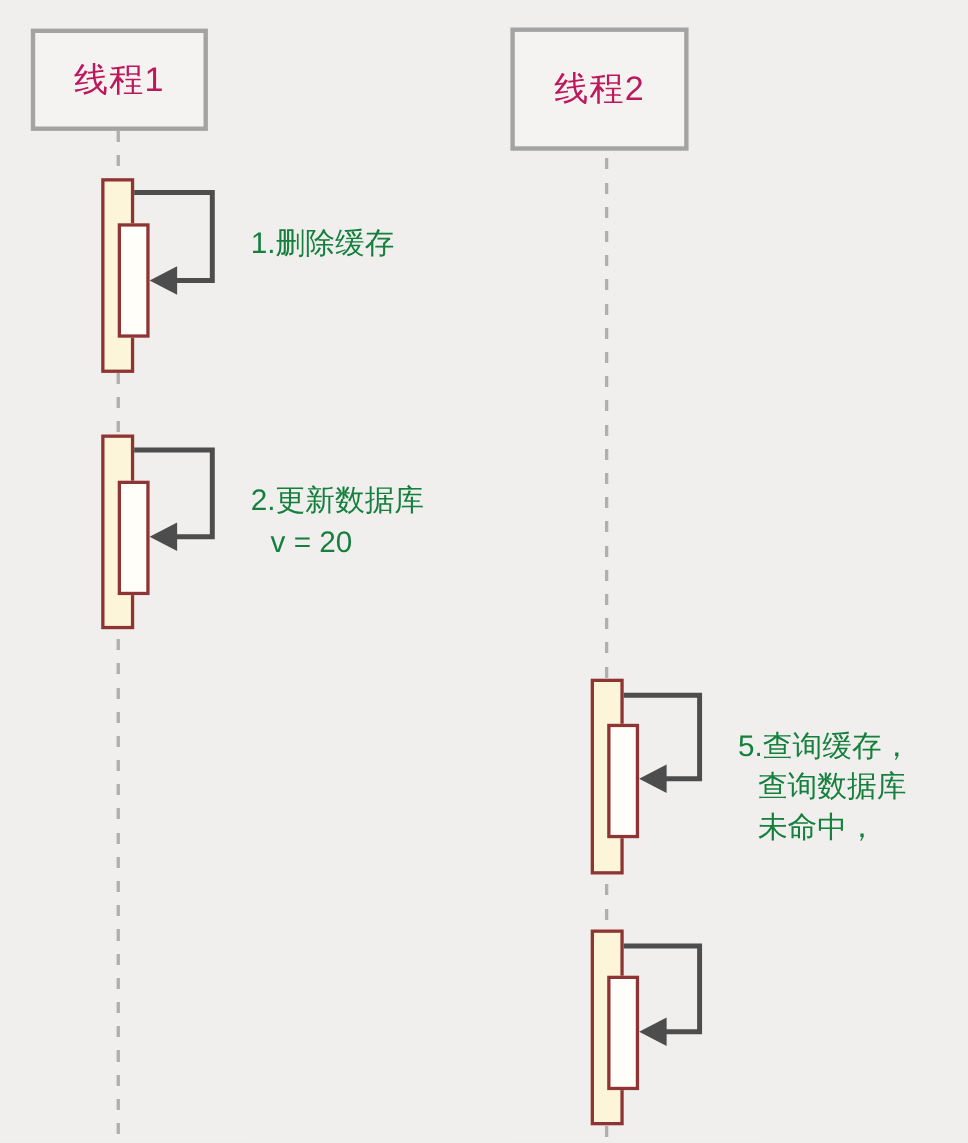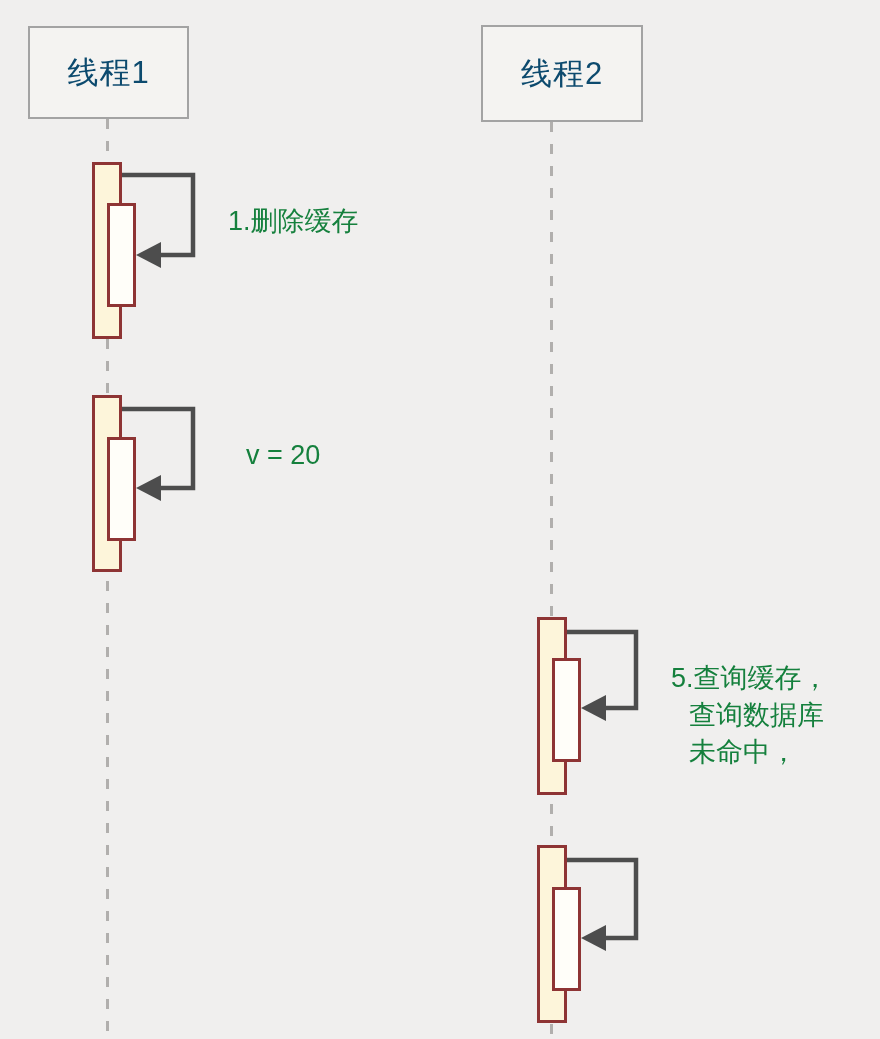--- a/index.html
+++ b/index.html
@@ -12,31 +12,31 @@
     position: relative;
     width: 880px;
     height: 1039px;
     background: #f0efee;
     overflow: hidden;
   }
   
   .actor-box {
     position: absolute;
     box-sizing: border-box;
-    border: 2px solid #a3a3a3;
+    border: 4px solid #a3a3a3;
     background: #f4f3f1;
     display: flex;
     align-items: center;
     justify-content: center;
     font-size: 31px;
-    color: #0c4a6e;
+    color: #be185d;
     letter-spacing: 1px;
   }
   .actor-box.a1 { left: 28px;  top: 26px; width: 161px; height: 93px; }
-  .actor-box.a2 { left: 481px; top: 25px; width: 162px; height: 97px; }
+  .actor-box.a2 { left: 464px; top: 25px; width: 162px; height: 112px; }
 
   
   .lifeline {
     position: absolute;
     width: 3px;
     background: repeating-linear-gradient(to bottom, #b1afad 0 10px, rgba(0,0,0,0) 10px 22px);
   }
   .lifeline.l1 { left: 106px; top: 119px; height: 920px; }
   .lifeline.l2 { left: 550px; top: 122px; height: 917px; }
 
@@ -131,20 +131,21 @@
       <path d="M 567 860 H 636 V 938 H 605"></path>
       <polygon points="581,938 606,925 606,951"></polygon>
     </g>
   </svg>
 
   <div class="msg-label lab1">
     <span class="ln">1.删除缓存</span>
   </div>
 
   <div class="msg-label lab2">
+    <span class="ln">2.更新数据库</span>
     <span class="ln ind">v = 20</span>
   </div>
 
   <div class="msg-label lab3">
     <span class="ln">5.查询缓存，</span>
     <span class="ln ind">查询数据库</span>
     <span class="ln ind">未命中，</span>
   </div>
 
 

